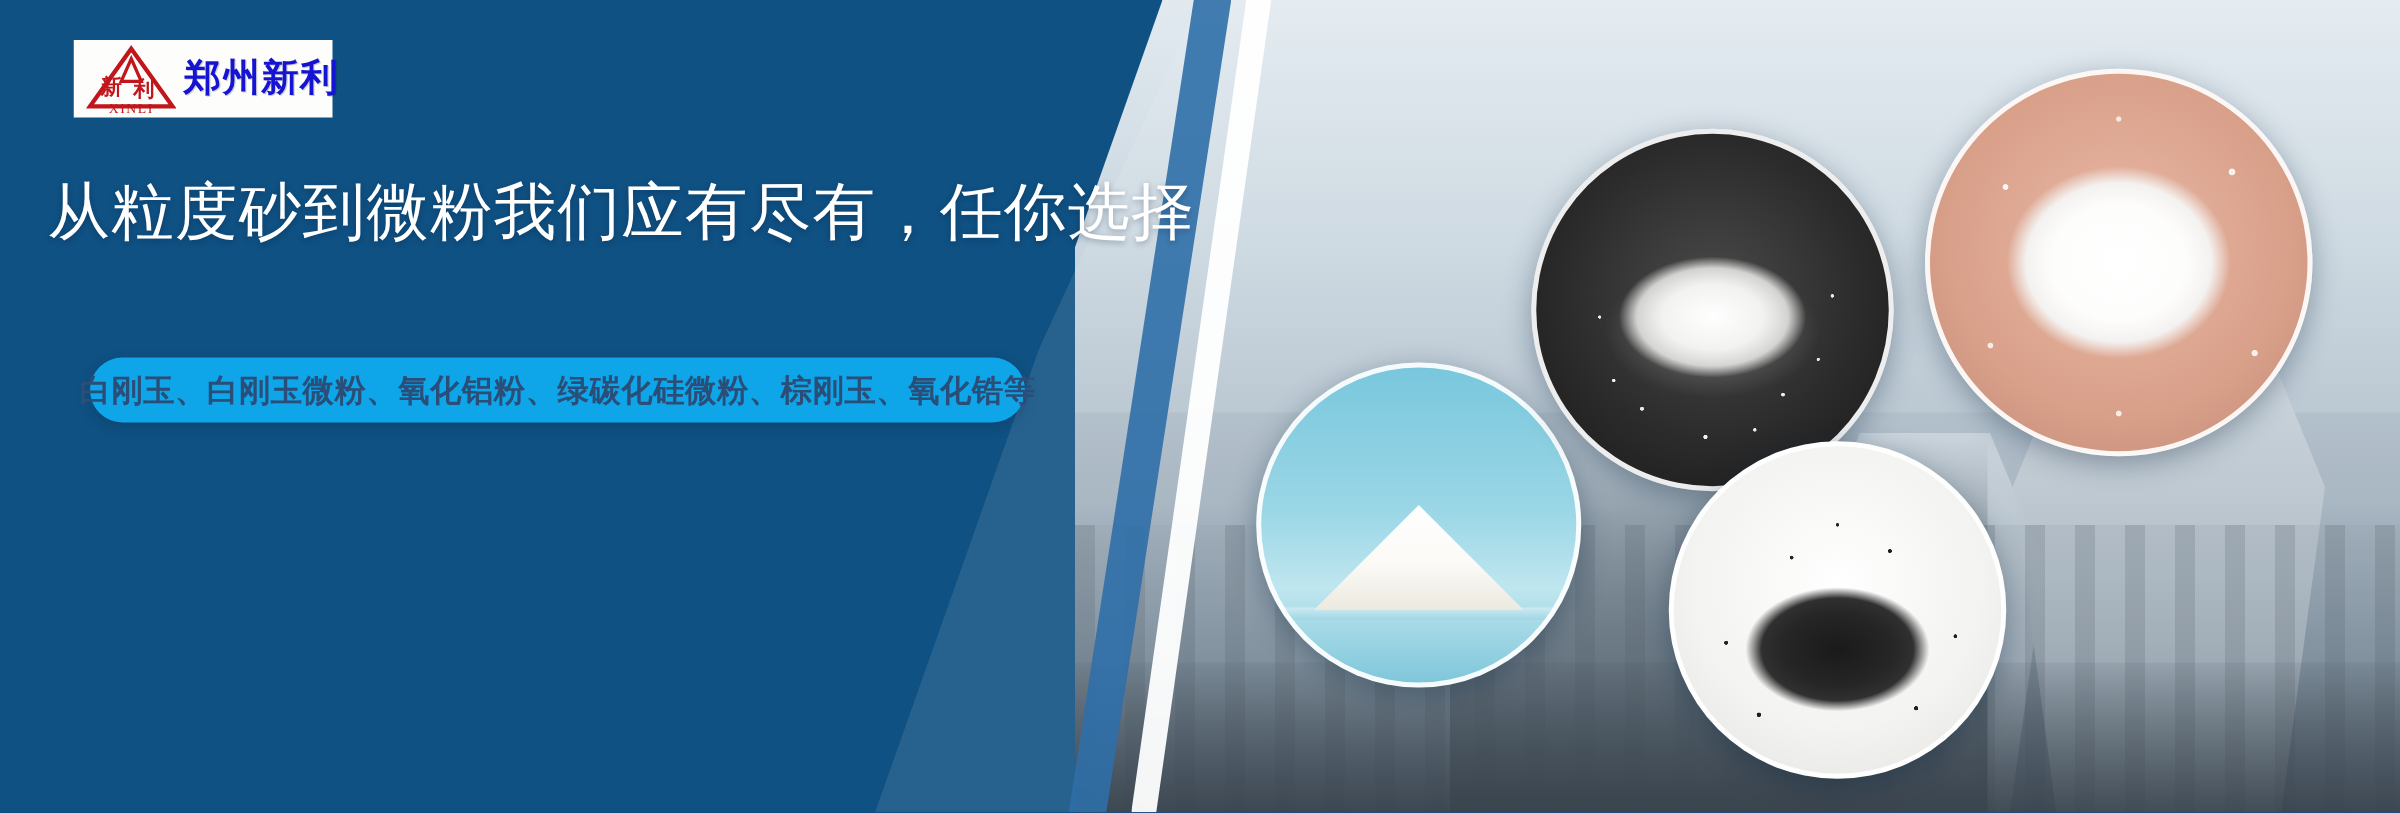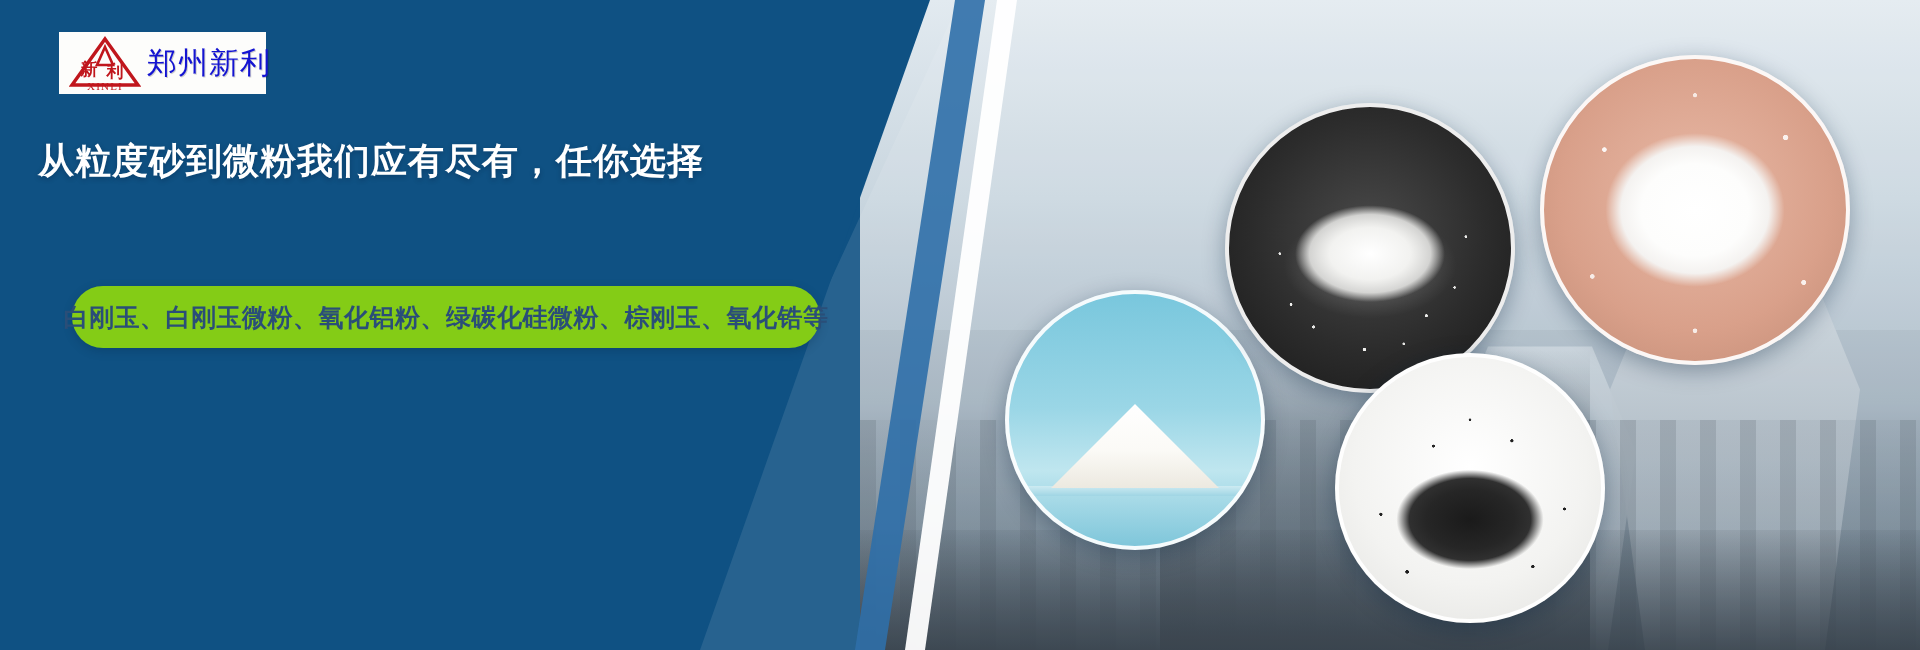--- a/index.html
+++ b/index.html
@@ -185,44 +185,44 @@
   }
   .logo-mark {
     position:relative;
     width:72px; height:56px;
     flex:0 0 72px;
   }
   .logo-mark svg { display:block; width:72px; height:56px; }
   .logo-word {
     color:#1414d2;
     font-size:30px;
-    font-weight:normal;
+    font-weight:bold;
     letter-spacing:1px;
     line-height:1;
     text-shadow:1px 1px 0 rgba(0,0,0,.18);
     white-space:nowrap;
   }
 
   
   .headline {
     position:absolute; left:38px; top:141px;
     color:#ffffff;
-    font-size:36px;
-    font-weight:bold;
+    font-size:50px;
+    font-weight:normal;
     letter-spacing:1px;
     line-height:1.12;
     white-space:nowrap;
     text-shadow:0 2px 5px rgba(0,20,45,.30);
   }
 
   
   .pill {
     position:absolute; left:72px; top:286px;
-    width:748px; height:62px;
-    background:#84cc16;
+    width:748px; height:52px;
+    background:#0ea5e9;
     border-radius:31px;
     display:flex; align-items:center; justify-content:center;
     box-shadow:0 3px 10px rgba(4,34,62,.25);
   }
   .pill-text {
     color:#2a4e78;
     font-size:25px;
     font-weight:bold;
     letter-spacing:.5px;
     white-space:nowrap;

